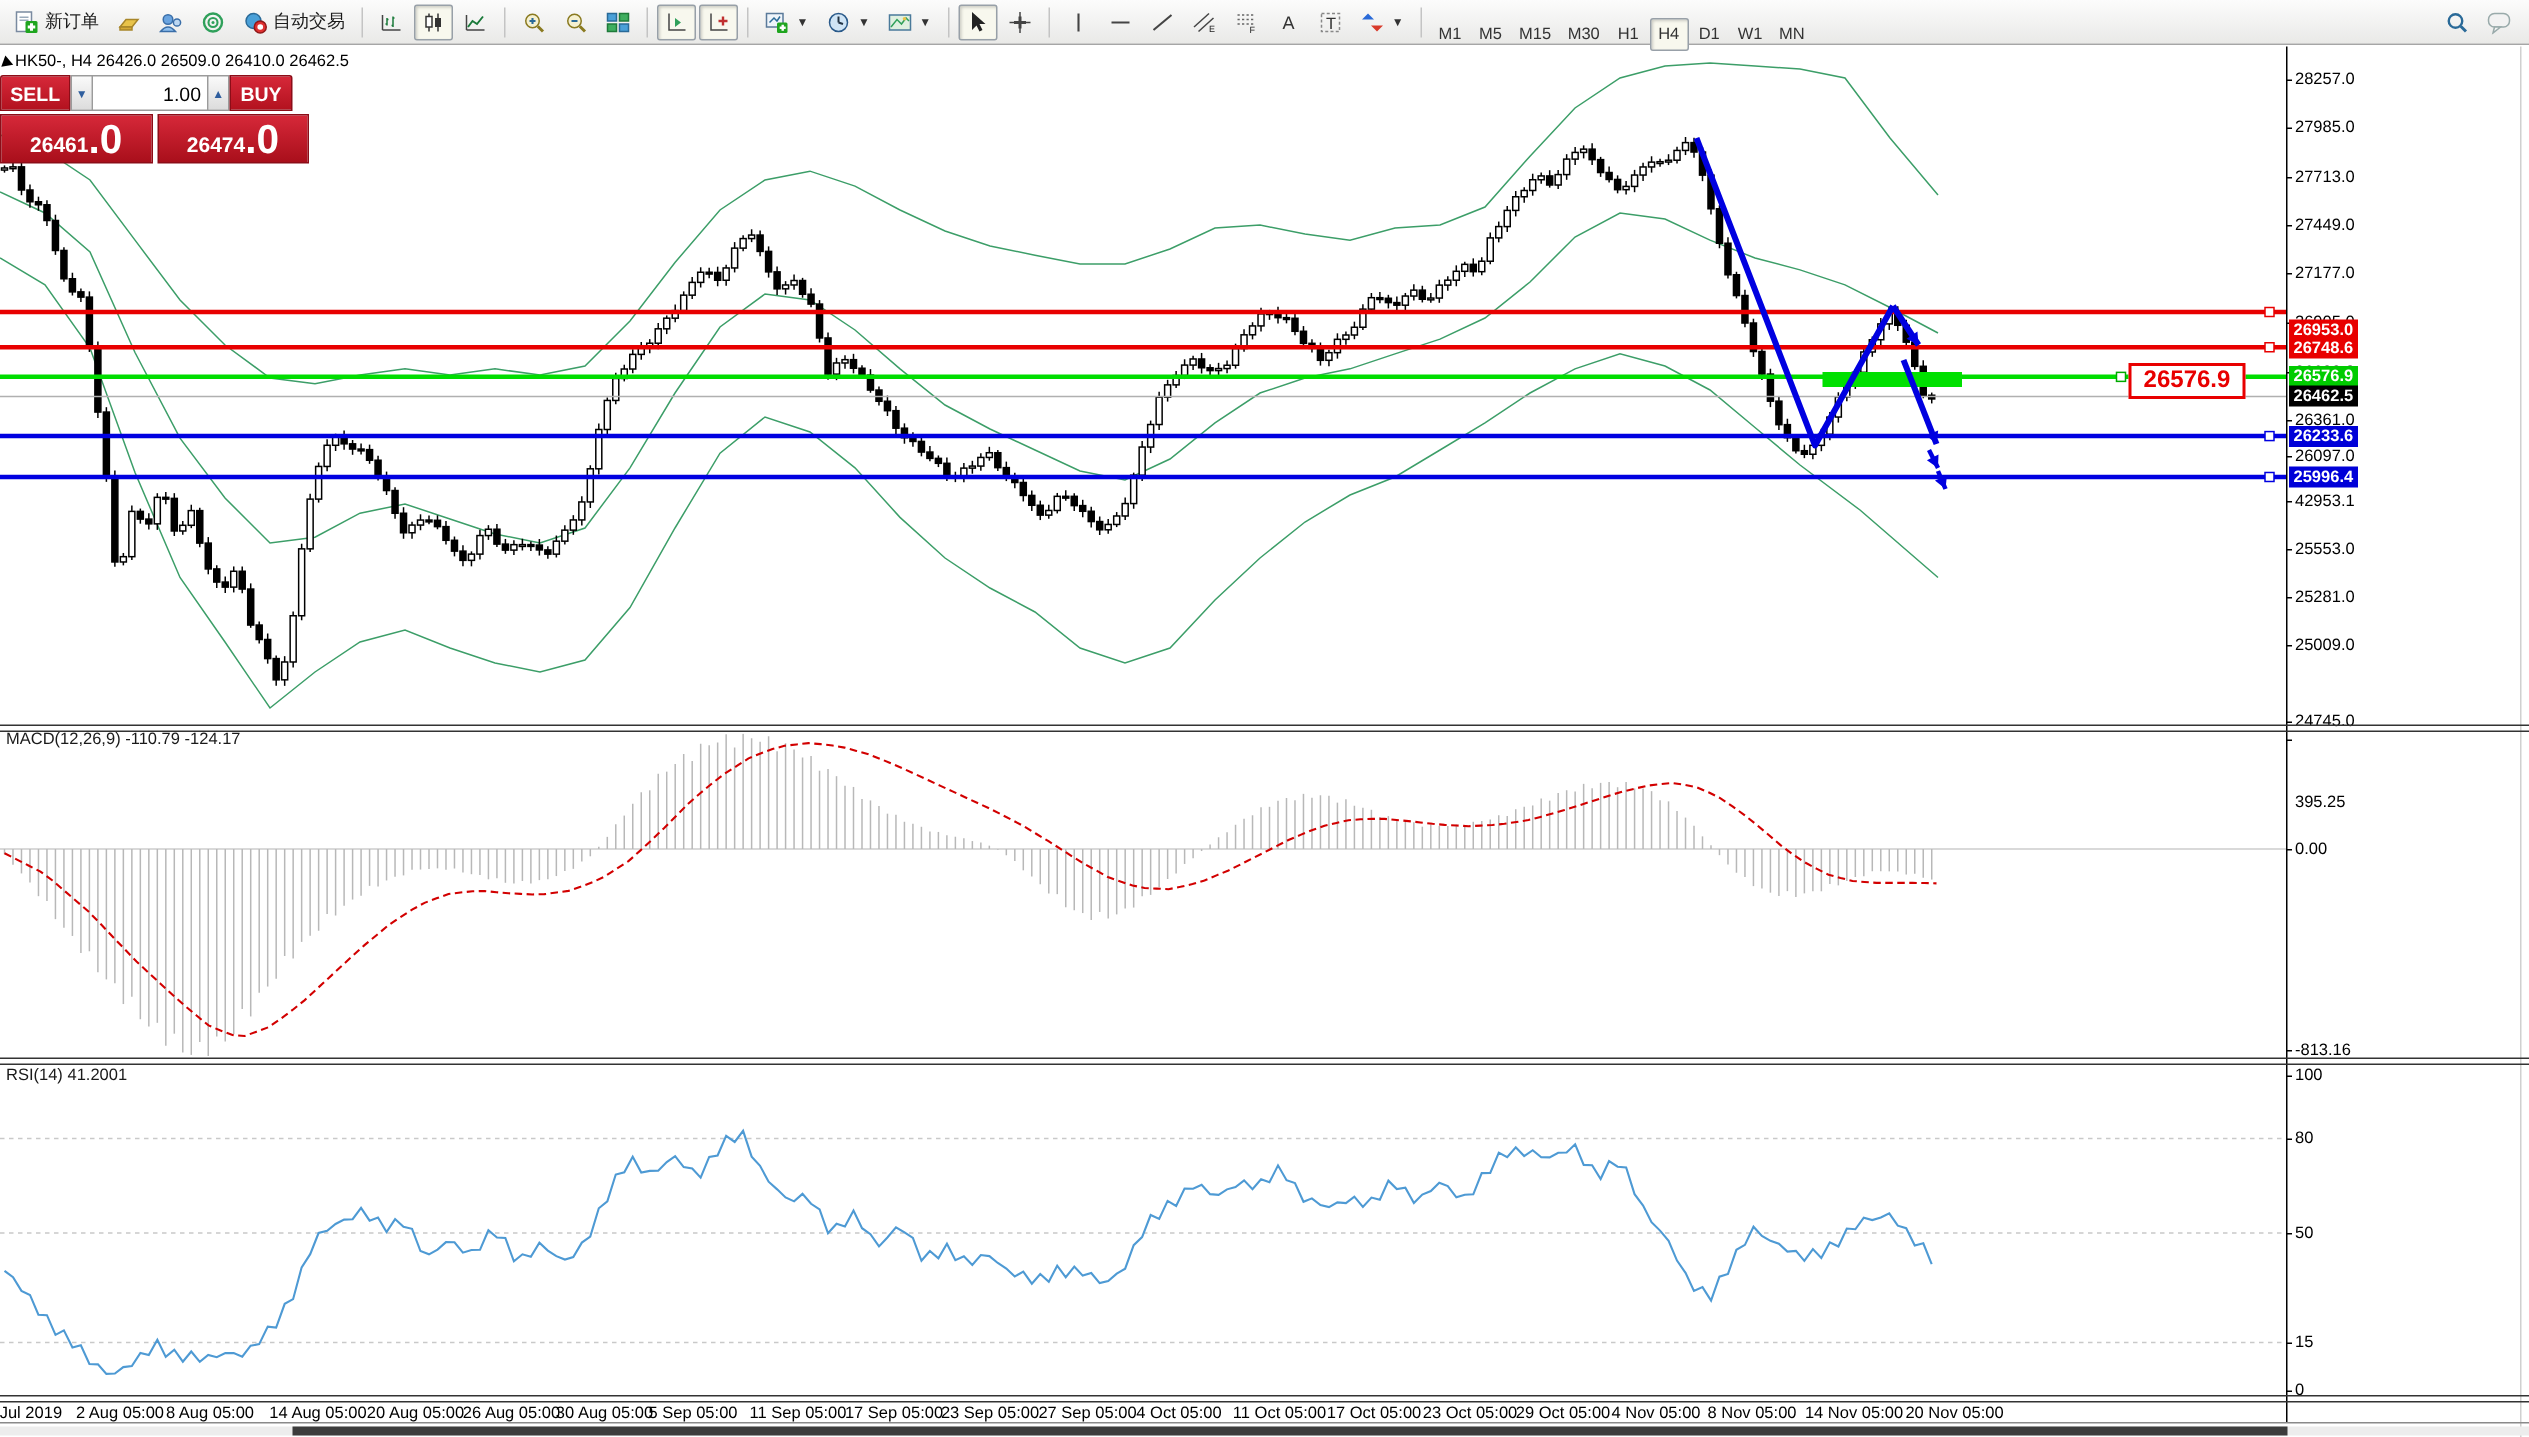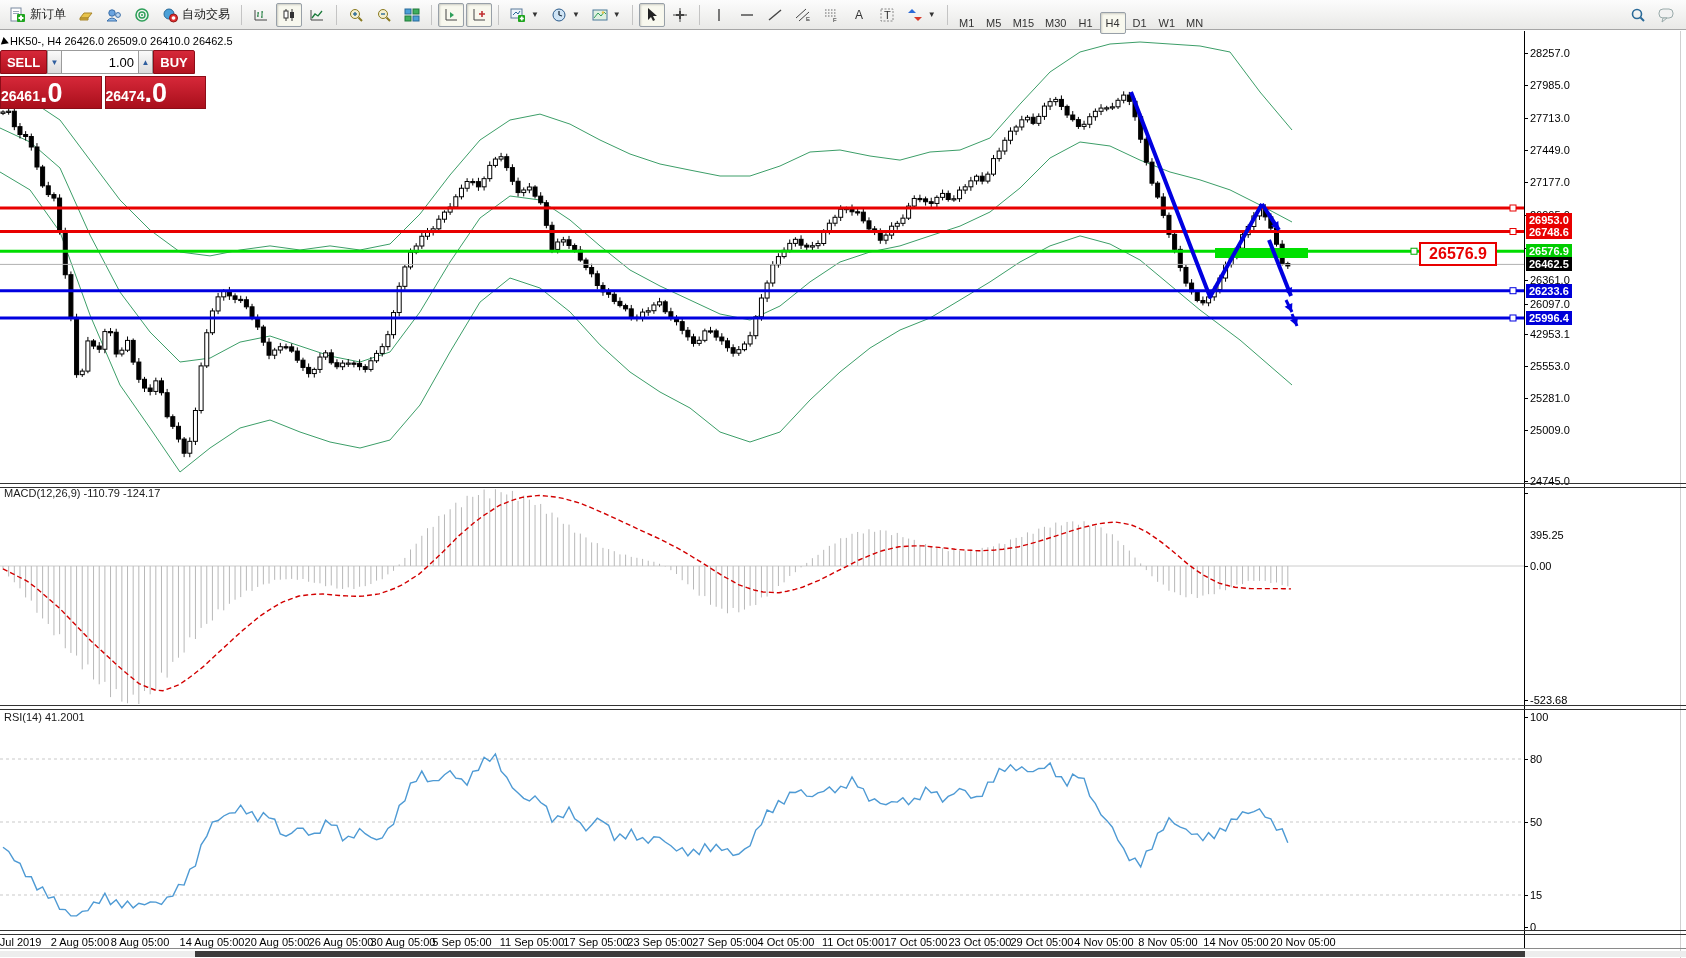--- a/index.html
+++ b/index.html
@@ -28,21 +28,21 @@
   .btn-red{background:linear-gradient(#d62839,#b3121f);color:#fff;font-weight:bold;font-size:13px;
     display:flex;align-items:center;justify-content:center;border:1px solid #8c0d18;box-sizing:border-box;}
   #sellbtn{width:47px;border-radius:2px 0 0 0;}
   #buybtn{width:42px;border-radius:0 2px 0 0;}
   .stepbtn{width:15px;background:linear-gradient(#fafafa,#dcdcdc);border:1px solid #9b9b9b;box-sizing:border-box;
     display:flex;align-items:center;justify-content:center;font-size:8px;color:#2f5e9e;}
   #volfield{width:76px;background:#fff;border:1px solid #9b9b9b;border-left:none;border-right:none;
     box-sizing:border-box;font-size:13px;color:#000;display:flex;align-items:center;justify-content:flex-end;padding-right:4px;}
   .trow2{display:flex;margin-top:2px;height:33px;gap:3px;}
   .pricebox{flex:1;background:linear-gradient(#d62839,#a90f1b);color:#fff;display:flex;align-items:flex-end;
-    border:1px solid #8c0d18;box-sizing:border-box;padding-bottom:2px;}
+    justify-content:center;border:1px solid #8c0d18;box-sizing:border-box;padding-bottom:2px;}
   .pmain{font-size:14px;font-weight:bold;line-height:20px;}
   .pbig{font-size:27px;font-weight:bold;line-height:26px;}
   
   .tick{position:absolute;left:1530px;font-size:11px;color:#000;transform:translateY(-6px);z-index:8;}
   .tickmark{position:absolute;left:1524px;width:4px;height:1px;background:#000;z-index:8;}
   .badge{position:absolute;left:1526px;font-size:11px;font-weight:bold;color:#fff;padding:0 3px;height:14px;
     line-height:14px;transform:translateY(-7px);z-index:9;}
   .paxis-line{position:absolute;left:1524px;top:31px;width:1px;height:917px;background:#000;z-index:7;}
   .edge{position:absolute;left:1680px;top:31px;width:1px;height:927px;background:#d0d0d0;z-index:7;}
   .psep{position:absolute;left:0;width:1686px;height:5px;z-index:20;}
@@ -1162,21 +1162,21 @@
     <div class="badge" style="top: 231.502px; background: rgb(232, 0, 0);">26748.6</div>
     <div class="badge" style="top: 251.245px; background: rgb(0, 204, 0);">26576.9</div>
     <div class="badge" style="top: 264.399px; background: rgb(0, 0, 0);">26462.5</div>
     <div class="badge" style="top: 290.718px; background: rgb(0, 0, 216);">26233.6</div>
     <div class="badge" style="top: 317.992px; background: rgb(0, 0, 216);">25996.4</div>
     <div class="tickmark" style="top: 493px;"></div>
     <div class="tick" style="top: 493px; margin-top: 42px;">395.25</div>
     <div class="tickmark" style="top: 566px;"></div>
     <div class="tick" style="top: 566px;">0.00</div>
     <div class="tickmark" style="top: 700px;"></div>
-    <div class="tick" style="top: 700px;">-523.68</div>
+    <div class="tick" style="top: 700px;">-813.16</div>
     <div class="tickmark" style="top: 717px;"></div>
     <div class="tick" style="top: 717px;">100</div>
     <div class="tickmark" style="top: 759px;"></div>
     <div class="tick" style="top: 759px;">80</div>
     <div class="tickmark" style="top: 822px;"></div>
     <div class="tick" style="top: 822px;">50</div>
     <div class="tickmark" style="top: 895px;"></div>
     <div class="tick" style="top: 895px;">15</div>
     <div class="tickmark" style="top: 927px;"></div>
     <div class="tick" style="top: 927px;">0</div>

